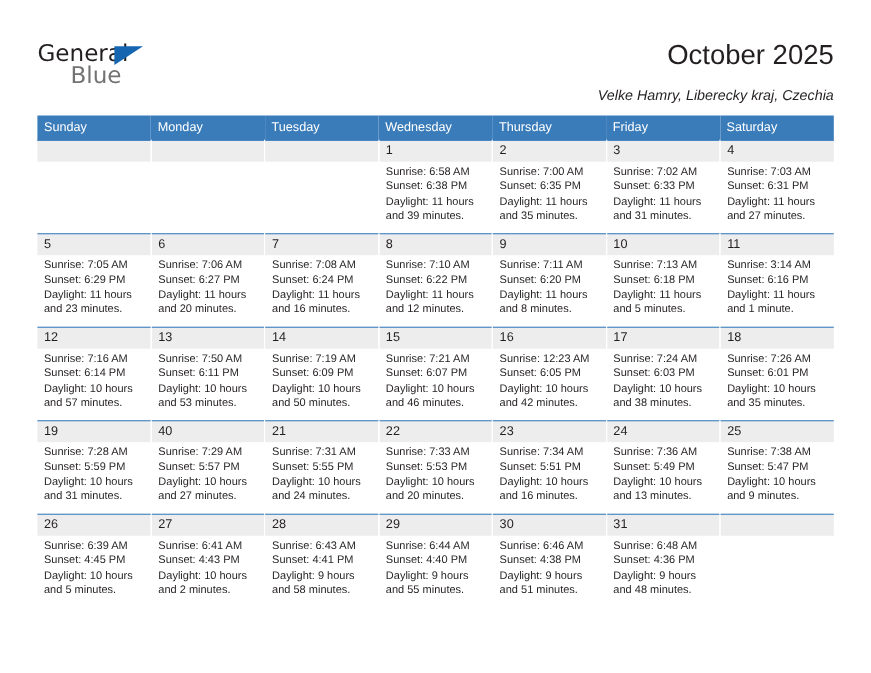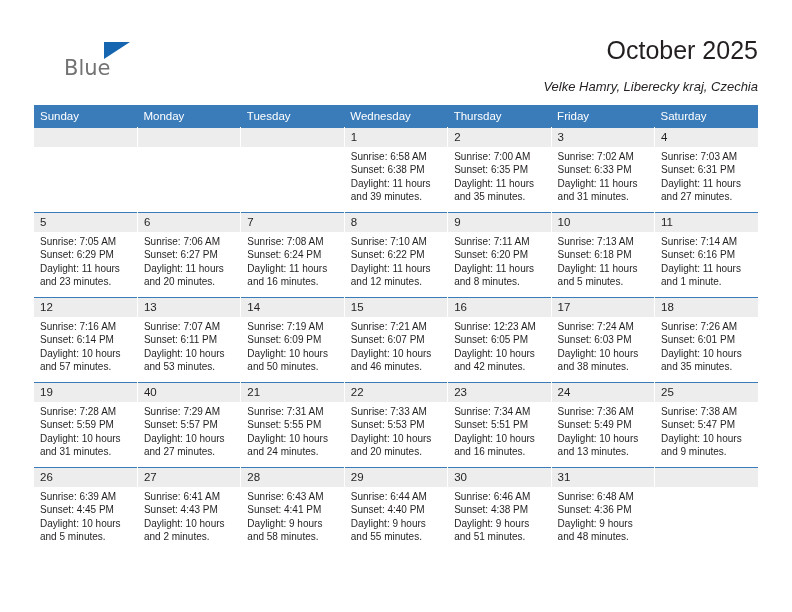--- a/index.html
+++ b/index.html
@@ -135,20 +135,21 @@
   }
   .cellbody div { white-space: nowrap; }
 </style>
 </head>
 <body>
 
 <div class="page">
 
   <div class="top">
     <div class="logo">
+      <span class="logo-general">General</span>
       <span class="logo-tri"></span>
       <span class="logo-blue">Blue</span>
     </div>
     <div class="title">October 2025</div>
     <div class="subtitle">Velke Hamry, Liberecky kraj, Czechia</div>
   </div>
 
   <table class="calendar">
     <thead>
       <tr id="header-row">
@@ -263,41 +264,41 @@
             <div class="cellbody">
               <div>Sunrise: 7:13 AM</div>
               <div>Sunset: 6:18 PM</div>
               <div>Daylight: 11 hours</div>
               <div>and 5 minutes.</div>
             </div>
           </td>
           <td>
             <div class="daynum">11</div>
             <div class="cellbody">
-              <div>Sunrise: 7:14 AM</div>
+              <div>Sunrise: 3:14 AM</div>
               <div>Sunset: 6:16 PM</div>
               <div>Daylight: 11 hours</div>
               <div>and 1 minute.</div>
             </div>
           </td>
         </tr>
         <tr>
           <td>
             <div class="daynum">12</div>
             <div class="cellbody">
               <div>Sunrise: 7:16 AM</div>
               <div>Sunset: 6:14 PM</div>
               <div>Daylight: 10 hours</div>
               <div>and 57 minutes.</div>
             </div>
           </td>
           <td>
             <div class="daynum">13</div>
             <div class="cellbody">
-              <div>Sunrise: 7:07 AM</div>
+              <div>Sunrise: 7:50 AM</div>
               <div>Sunset: 6:11 PM</div>
               <div>Daylight: 10 hours</div>
               <div>and 53 minutes.</div>
             </div>
           </td>
           <td>
             <div class="daynum">14</div>
             <div class="cellbody">
               <div>Sunrise: 7:19 AM</div>
               <div>Sunset: 6:09 PM</div>

